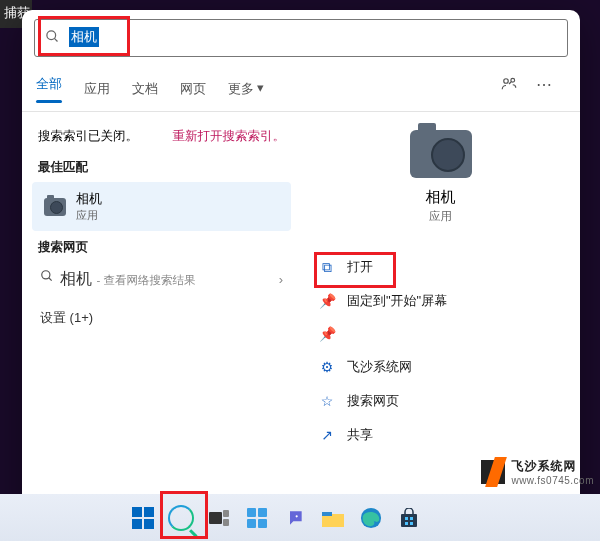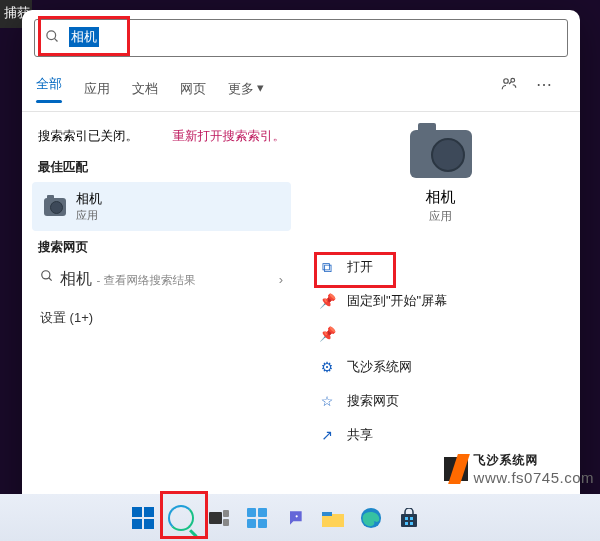--- a/index.html
+++ b/index.html
@@ -46,21 +46,21 @@
 .tb{width:26px;height:26px;display:flex;align-items:center;justify-content:center;font-size:17px;cursor:pointer;border-radius:4px}
 .winlogo{display:grid;grid-template-columns:10px 10px;grid-template-rows:10px 10px;gap:2px}
 .winlogo span{background:#0067c0}
 .mag2{width:22px;height:22px;border:2.5px solid #1f9ed8;border-radius:50%;position:relative;border-right-color:#17c085;border-bottom-color:#17c085}
 .mag2::after{content:"";position:absolute;right:-6px;bottom:-6px;width:9px;height:2.5px;background:#17c085;transform:rotate(45deg)}
 .red-box-3{position:absolute;left:160px;bottom:2px;width:42px;height:42px;border:3px solid #ec1c24;pointer-events:none}
 .watermark{position:absolute;right:6px;bottom:55px;display:flex;align-items:center;gap:6px;color:#222}
 .wm-logo{width:24px;height:24px;background:#222;position:relative}
 .wm-logo::before{content:"";position:absolute;left:9px;top:-3px;width:12px;height:30px;background:#ff6a00;transform:skewX(-18deg)}
 .wm-txt .a{font-size:12px;font-weight:700;letter-spacing:1px}
-.wm-txt .b{font-size:15px;color:#666;letter-spacing:.5px}
+.wm-txt .b{font-size:10px;color:#666;letter-spacing:.5px}
 </style>
 </head>
 <body>
 
 <div class="snip-bar"><span>捕获</span></div>
 
 <div class="search-panel">
   <div class="search-row">
     <span class="mag">
       <svg width="15" height="15" viewBox="0 0 24 24" fill="none" stroke="#666" stroke-width="2">

